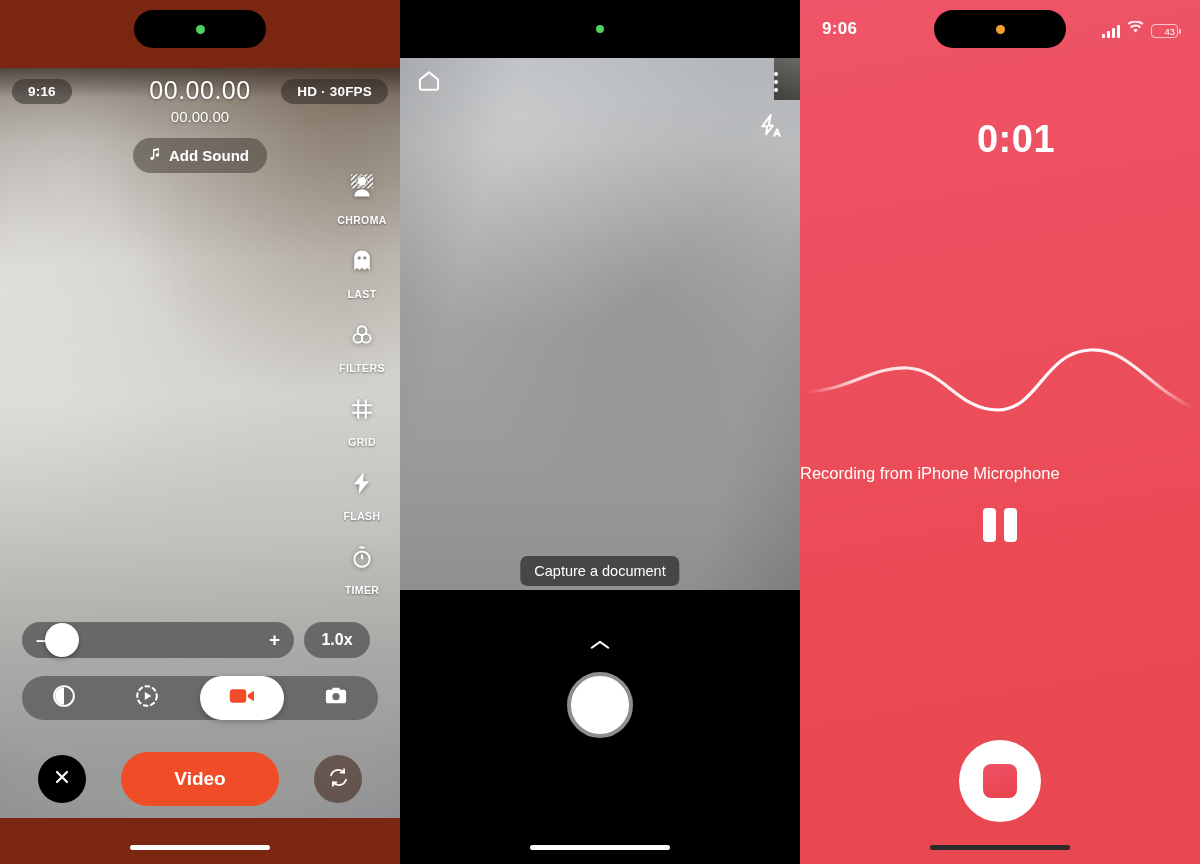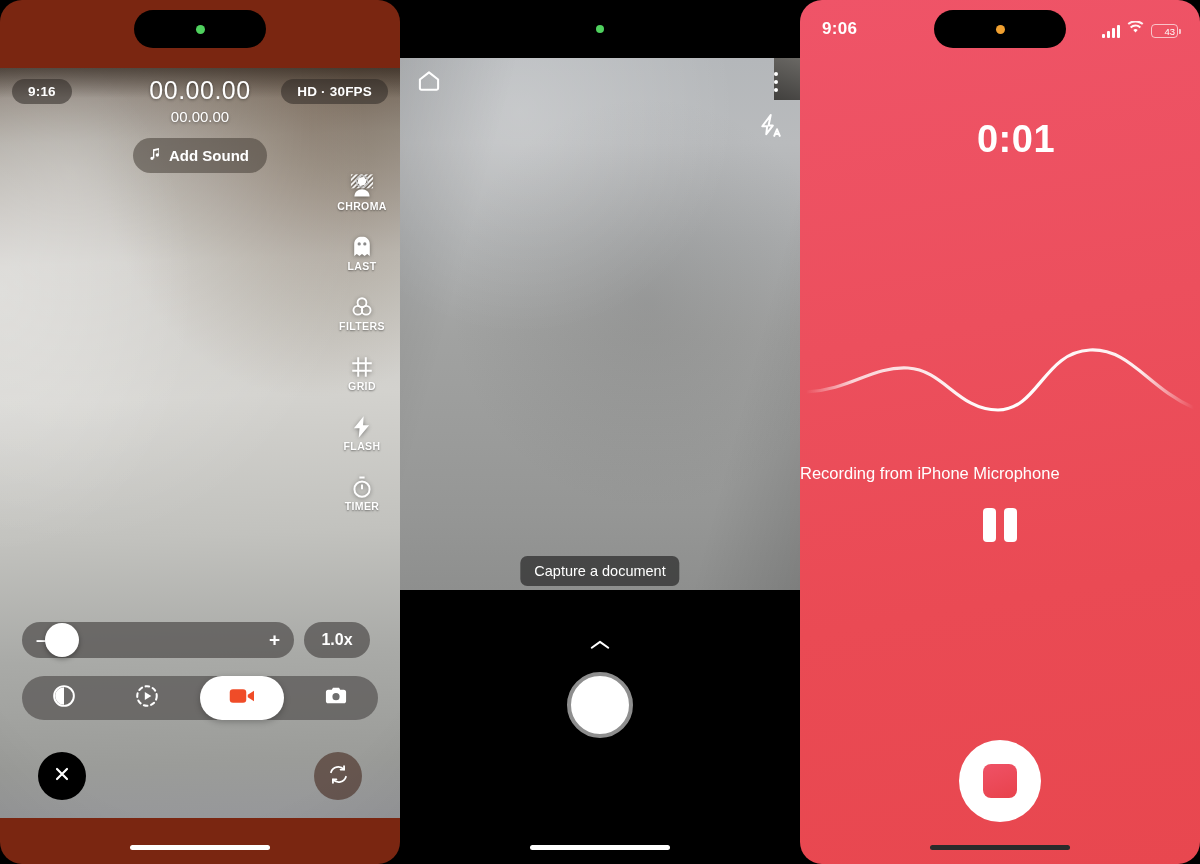--- a/index.html
+++ b/index.html
@@ -1,20 +1,20 @@
 <!DOCTYPE html>
 <html><head>
 <meta charset="utf-8">
 <style>
   * { margin:0; padding:0; box-sizing:border-box; }
   html,body { width:1200px; height:864px; background:#000; overflow:hidden;
     font-family:"Liberation Sans", sans-serif; }
   .stage { position:relative; width:1200px; height:864px; display:flex; }
 
-  .panel { position:relative; width:400px; height:864px; overflow:hidden;border-radius:22px; }
+  .panel { position:relative; width:400px; height:864px; overflow:hidden; }
 
   
   #panel-video { background:#7a2611; }
   .p1-preview {
     position:absolute; left:0; top:68px; width:400px; height:750px;
     background:
       radial-gradient(120% 80% at 18% 14%, rgba(255,255,255,.30), rgba(255,255,255,0) 62%),
       radial-gradient(90% 60% at 78% 8%, rgba(120,95,70,.45), rgba(120,95,70,0) 60%),
       linear-gradient(178deg,#6a5b4c 0%,#9d968c 10%,#c9c7c1 26%,#d3d2cd 44%,#c2c2bd 62%,#a9aaa6 78%,#9b9c99 92%,#96979a 100%);
     filter:saturate(.85);
@@ -60,21 +60,21 @@
     position:absolute; top:138px; left:50%; transform:translateX(-50%); z-index:13;
     display:flex; align-items:center; gap:6px;
     background:rgba(70,62,55,.55); color:#fff; font-weight:bold; font-size:15px;
     padding:8px 18px 8px 14px; border-radius:18px;
   }
 
   .side-rail{
     position:absolute; right:6px; top:172px; z-index:14;
     display:flex; flex-direction:column; align-items:center; gap:22px; width:64px;
   }
-  .rail-item{ display:flex; flex-direction:column; align-items:center; gap:0; cursor:pointer; }
+  .rail-item{ display:flex; flex-direction:column; align-items:center; gap:14px; cursor:pointer; }
   .rail-item .lbl{
     color:#fff; font-size:10.5px; font-weight:bold; letter-spacing:.4px;
     text-shadow:0 1px 2px rgba(0,0,0,.45);
   }
   .rail-item svg{ display:block; filter:drop-shadow(0 1px 2px rgba(0,0,0,.4)); }
 
   .zoom-row{
     position:absolute; left:22px; top:622px; z-index:15;
     display:flex; align-items:center; gap:10px;
   }
@@ -377,20 +377,21 @@
     </div>
 
     <div class="bottom-row">
       <div class="close-btn">
         <span>
           <svg width="20" height="20" viewBox="0 0 24 24" stroke="#fff" stroke-width="2.6" stroke-linecap="round">
             <path d="M6 6l12 12M18 6L6 18"></path>
           </svg>
         </span>
       </div>
+      <div class="video-cta">Video</div>
       <div class="flip-btn">
         <span>
           <svg width="23" height="23" viewBox="0 0 24 24" fill="none" stroke="#fff" stroke-width="1.9" stroke-linecap="round">
             <path d="M4.2 9.6A8 8 0 0117.6 6.6"></path>
               <path d="M19.8 14.4A8 8 0 016.4 17.4"></path>
             <path d="M17.8 3.3v3.6h-3.6M6.2 20.7v-3.6h3.6"></path>
           </svg>
         </span>
       </div>
     </div>

